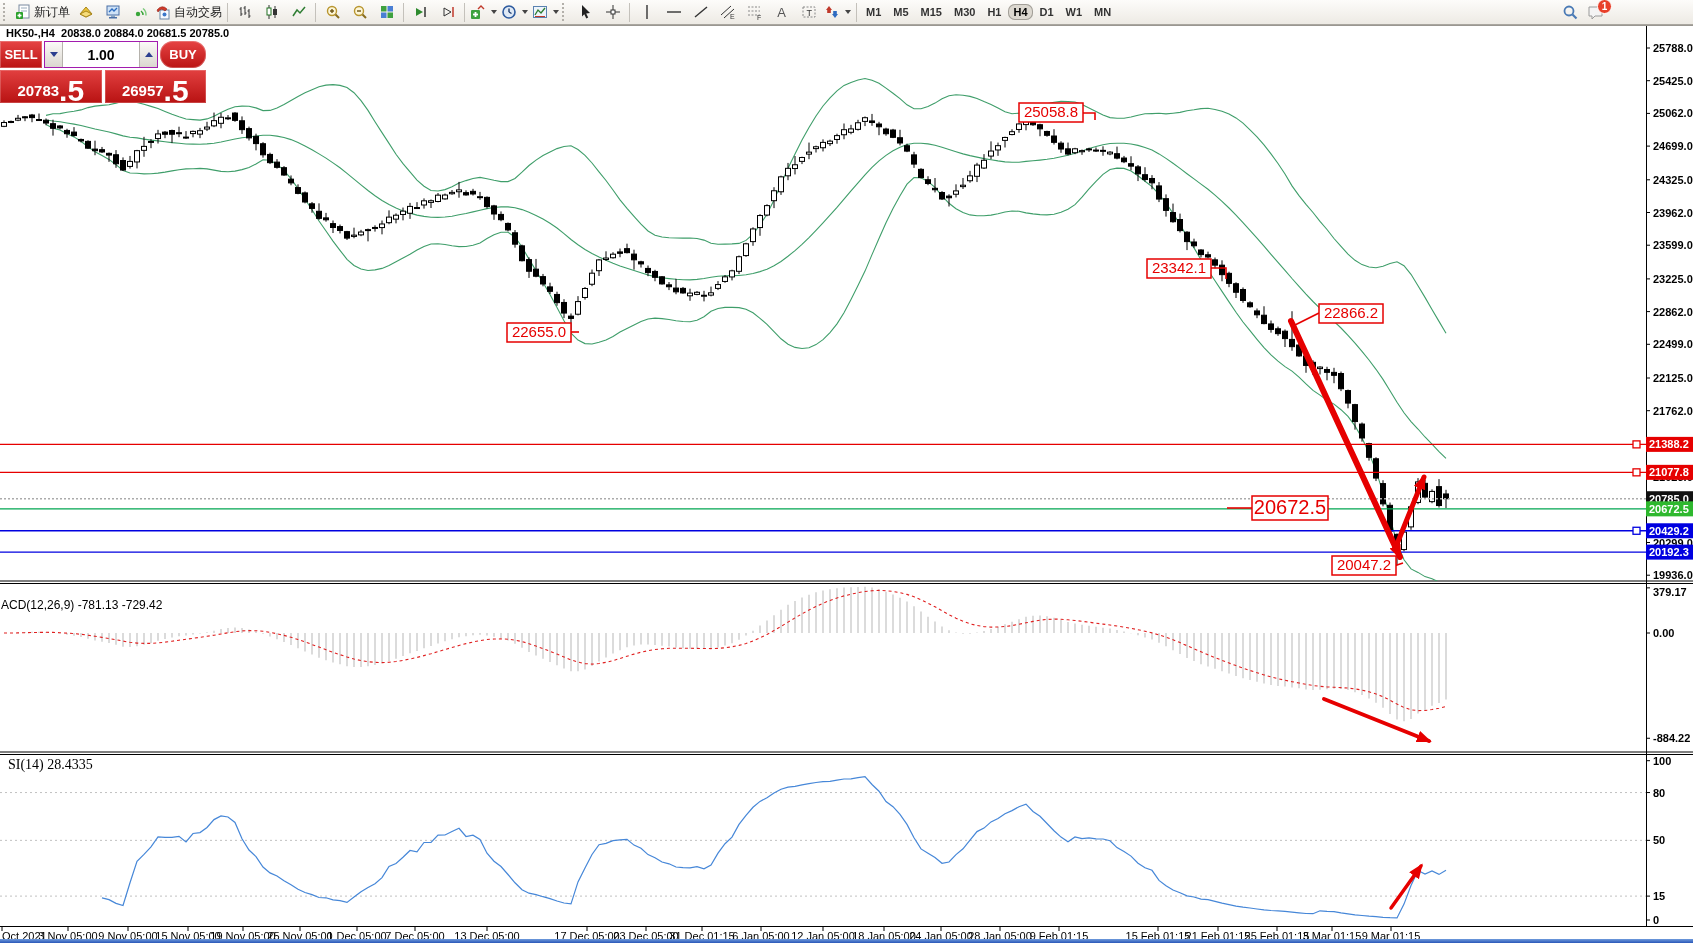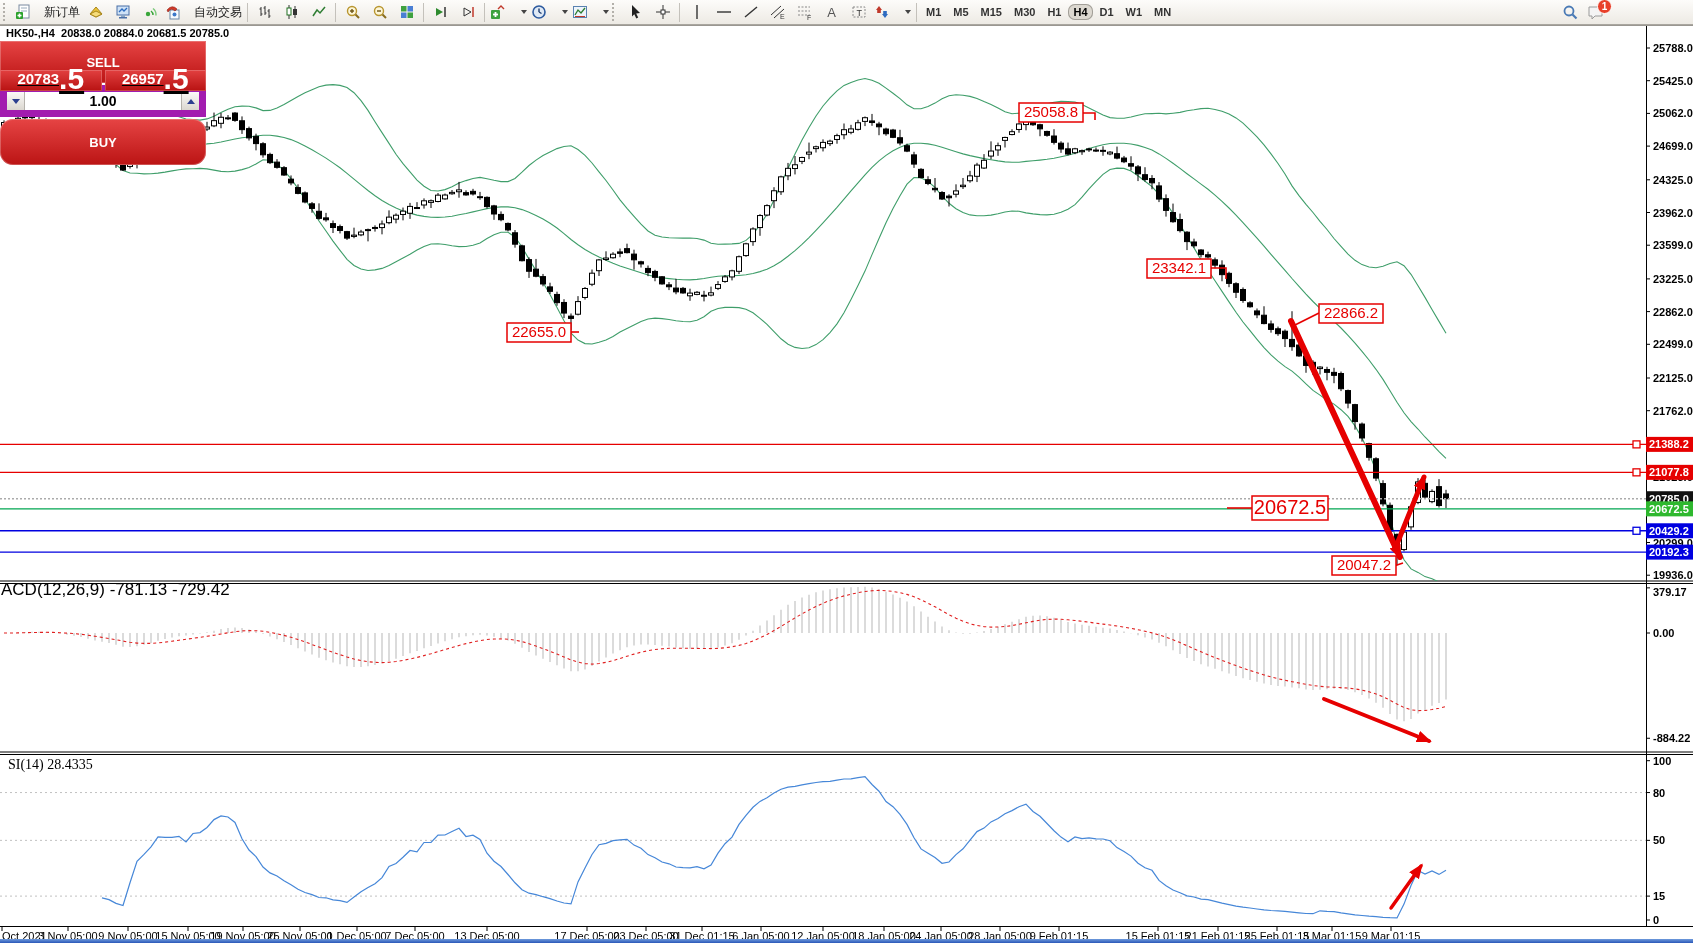--- a/index.html
+++ b/index.html
@@ -5,56 +5,56 @@
   html,body{margin:0;padding:0;}
   body{width:1693px;height:943px;position:relative;background:#fff;overflow:hidden;
        font-family:"Liberation Sans",sans-serif;-webkit-font-smoothing:antialiased;}
   
   #toolbar{position:absolute;left:0;top:0;width:1693px;height:25px;z-index:40;
     background:linear-gradient(#fdfcfa,#edeae4);border-bottom:1px solid #a9a69f;
     display:flex;align-items:center;padding:0 2px;box-sizing:border-box;}
   .tb-handle{width:5px;height:18px;border-left:2px dotted #b3b0aa;margin:0 3px 0 1px;}
   .tb-sep{width:1px;height:19px;background:#c4c1bb;margin:0 3px;}
   .tb-btn{height:21px;min-width:23px;display:flex;align-items:center;justify-content:center;
-    border-radius:2px;padding:0 2px;gap:13px;}
+    border-radius:2px;padding:0 2px;gap:3px;}
   .tb-label{font-size:12px;color:#1a1a1a;white-space:nowrap;}
   .caret{width:0;height:0;border-left:3px solid transparent;border-right:3px solid transparent;
     border-top:4px solid #444;margin-left:2px;}
   .period-btn{font-size:11px;font-weight:700;color:#333;padding:2px 5px;margin:16px 1px;border-radius:2px;}
   .period-btn.active{background:#dcd8d0;box-shadow:inset 0 0 0 1px #a29f98;color:#000;border-radius:7px;}
   .tb-right{margin-left:auto;display:flex;align-items:center;gap:8px;margin-right:86px;}
   .badge{position:absolute;right:-7px;top:-5px;background:#e8402a;color:#fff;font-size:10px;
     font-weight:700;border-radius:8px;min-width:13px;height:13px;display:flex;align-items:center;
     justify-content:center;border:1px solid #fff;}
   .glyph{font-size:12px;color:#222;line-height:1;}
   
   #chart-svg{position:absolute;left:0;top:0;z-index:5;}
   #chart-title{position:absolute;left:6px;top:27px;z-index:15;font-size:11px;font-weight:700;
     color:#000;white-space:pre;}
-  #macd-header{position:absolute;left:1px;top:580px;z-index:15;font-size:17px;color:#000;}
+  #macd-header{position:absolute;left:1px;top:598px;z-index:15;font-size:12px;color:#000;}
   #rsi-header{position:absolute;left:8px;top:757px;z-index:15;font-size:14px;color:#000;font-family:Liberation Serif, serif;}
   
   #trade-panel{position:absolute;left:0;top:41px;width:206px;z-index:25;}
-  .tp-row1{display:flex;height:27px;gap:2px;flex-direction:column;}
+  .tp-row1{display:flex;height:27px;gap:2px;}
   .tp-btn{background:linear-gradient(#e64444,#bb1414);color:#fff;font-weight:700;font-size:13px;
     display:flex;align-items:center;justify-content:center;box-shadow:inset 0 0 0 1px #f4caca55;}
   .tp-sell{flex:0 0 42px;}
   .tp-buy{flex:0 0 46px;border-radius:13px;}
-  .tp-vol{flex:1;display:flex;border:7px solid #a21caf;background:#fff;box-sizing:border-box;}
+  .tp-vol{flex:1;display:flex;border:1px solid #a21caf;background:#fff;box-sizing:border-box;}
   .spin{width:17px;background:linear-gradient(#fbfaf8,#dbd7d0);display:flex;align-items:center;
     justify-content:center;}
   .spin.dn{border-right:1px solid #b5b2ac;}
   .spin.up{border-left:1px solid #b5b2ac;}
   .tri-up{width:0;height:0;border-left:4px solid transparent;border-right:4px solid transparent;
     border-bottom:5px solid #2c3f8f;}
   .tri-dn{width:0;height:0;border-left:4px solid transparent;border-right:4px solid transparent;
     border-top:5px solid #2c3f8f;}
   .vol-input{flex:1;border:0;outline:none;text-align:center;font-size:14px;font-weight:700;
     width:100%;font-family:"Liberation Sans",sans-serif;color:#000;}
-  .tp-row2{display:flex;gap:3px;margin-top:2px;height:21px;text-decoration:underline;}
+  .tp-row2{display:flex;gap:3px;margin-top:2px;height:33px;}
   .tp-price{flex:1;background:linear-gradient(#e24040,#b81212);color:#fff;display:flex;
     align-items:flex-end;justify-content:center;box-shadow:inset 0 0 0 1px #f4caca44;}
   .tp-price .big{font-size:15px;font-weight:700;line-height:1;margin-bottom:5px;}
   .tp-price .pips{font-size:30px;font-weight:700;line-height:.85;}
   #bottom-strip{position:absolute;left:0;bottom:0;width:1693px;height:4px;z-index:30;
     background:linear-gradient(#6f9bdc,#2a57b8);}
   .ic{display:block;}
 </style>
 </head>
 <body>

